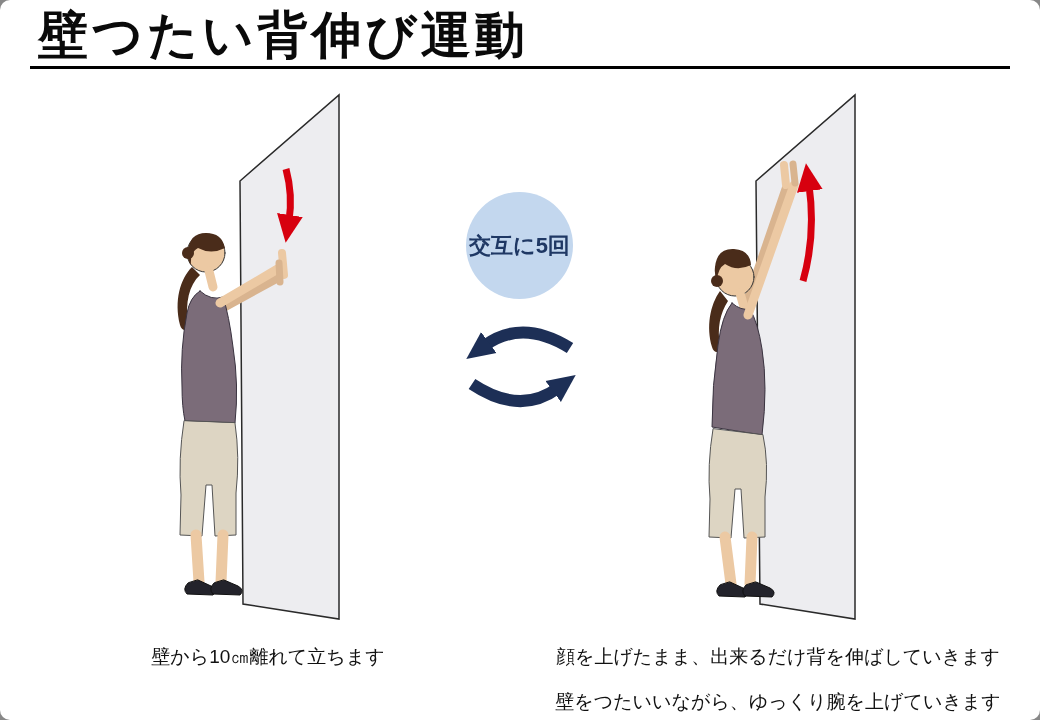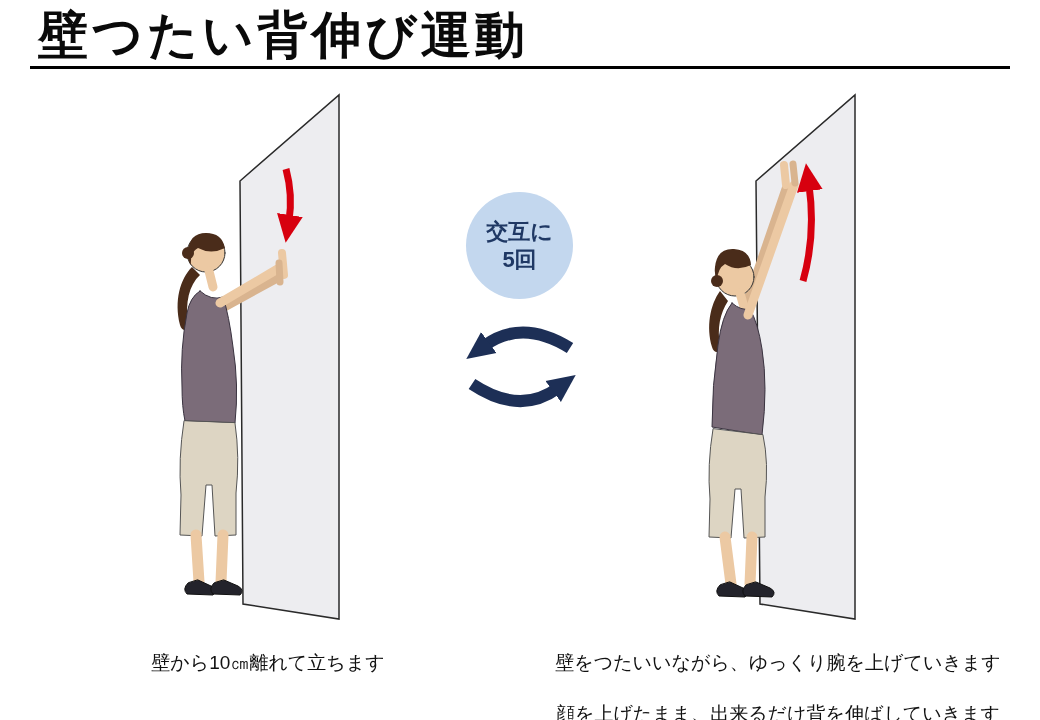--- a/index.html
+++ b/index.html
@@ -1,49 +1,50 @@
 <!DOCTYPE html>
 <html><head>
 <meta charset="utf-8">
 <style>
   html,body { margin:0; padding:0; background:#888; }
   .page {
     position:relative; width:1040px; height:720px; margin:0 auto;
     background:#ffffff; overflow:hidden;
     font-family:"Liberation Sans","DejaVu Sans",sans-serif;
+    border-radius:10px;
   }
   .title {
     position:absolute; left:38px; top:2px; margin:0;
     font-size:50px; font-weight:900; letter-spacing:4px; color:#0a0a0a;
   }
   .title-rule {
     position:absolute; left:30px; top:66px; width:980px; height:3px; background:#000;
   }
   .panel-svg { position:absolute; top:85px; }
   .panel-svg.left  { left:30px; }
   .panel-svg.right { left:560px; }
 
   .badge {
     position:absolute; left:466px; top:192px; width:107px; height:107px;
     border-radius:50%; background:#c3d7ee;
-    display:flex; flex-direction:column; align-items:center; justify-content:center;
+    display:flex; align-items:center; justify-content:center;
     color:#1f3864; font-weight:bold; line-height:1.25;
   }
   .badge .b1 { font-size:22px; }
   .badge .b2 { font-size:22px;text-align:right; }
 
   .cycle-wrap { position:absolute; left:458px; top:314px; }
 
   .captions {
     position:absolute; top:630px; text-align:center; color:#111;
     font-size:19px; line-height:1.95;
   }
   .captions.left  { left:38px;  width:460px; }
   .captions.right { left:528px; width:500px; }
-  .captions p { margin:14px; }
+  .captions p { margin:8px; }
 </style>
 </head>
 <body>
 
 <div class="page">
 
   <h1 class="title">壁つたい背伸び運動</h1>
   <div class="title-rule"></div>
 
   <svg class="panel-svg left" width="430" height="545" viewBox="0 0 430 545">
@@ -114,17 +115,17 @@
       </defs>
       <path d="M112,34 Q64,4 26,32" fill="none" stroke="#1d2f56" stroke-width="12" marker-end="url(#navhead)"></path>
       <path d="M14,70 Q62,102 100,74" fill="none" stroke="#1d2f56" stroke-width="12" marker-end="url(#navhead)"></path>
     </svg>
   </div>
 
   <div class="captions left">
     <p>壁から10㎝離れて立ちます</p>
   </div>
   <div class="captions right">
+    <p>顔を上げたまま、出来るだけ背を伸ばしていきます</p>
     <p>壁をつたいいながら、ゆっくり腕を上げていきます</p>
-    <p>顔を上げたまま、出来るだけ背を伸ばしていきます</p>
   </div>
 
 </div>
 
 </body></html>

